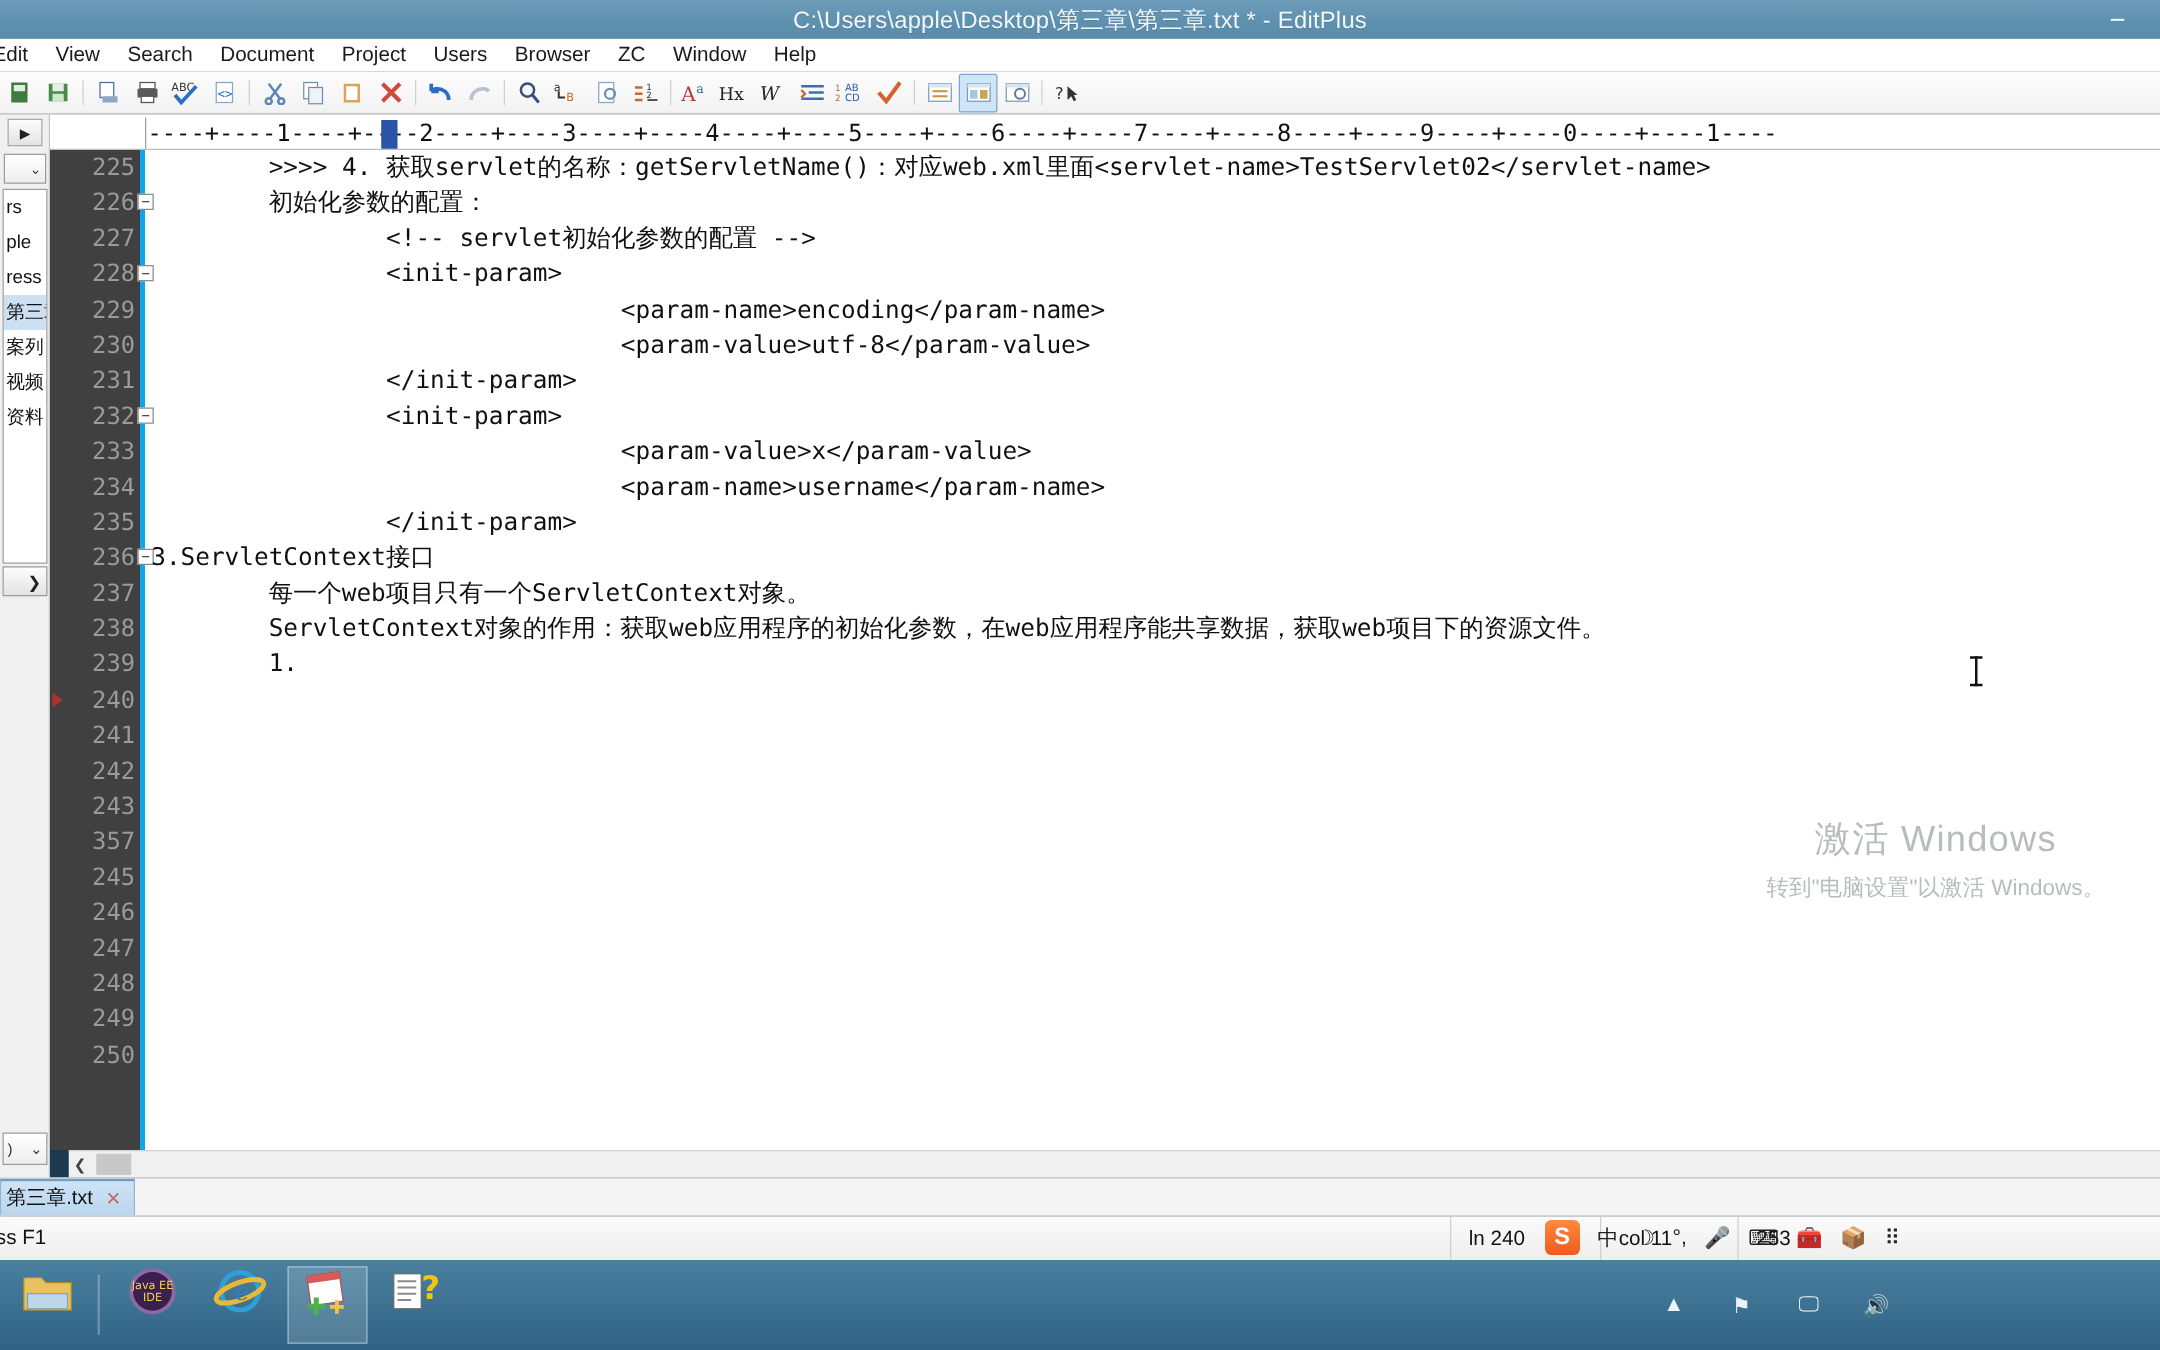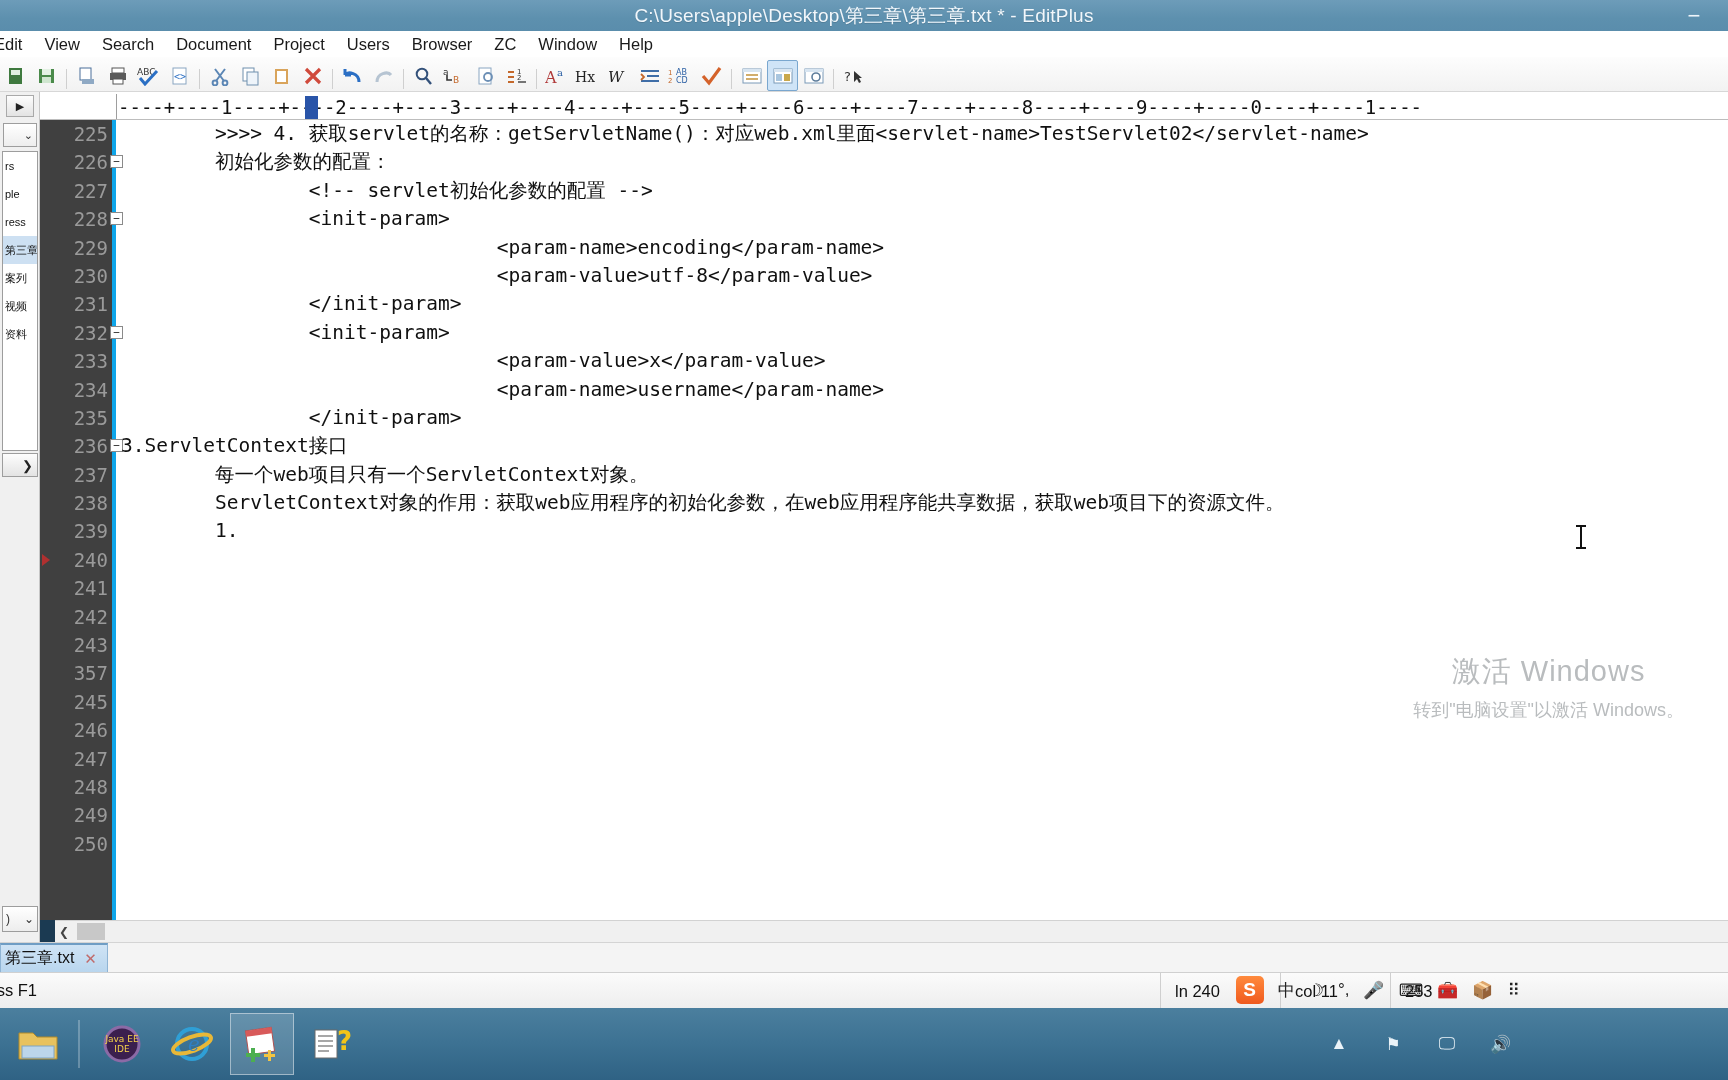--- a/index.html
+++ b/index.html
@@ -36,21 +36,21 @@
   .menubar .mi {
     font-size: 16.5px; color: #1a1a1a; padding: 2px 11px; white-space: nowrap;
   }
   .menubar .mi:first-child { padding-left: 0; margin-left: -6px; }
 
   
   .toolbar {
     position: absolute; left: 0; top: 57px; width: 1728px; height: 35px;
     background: linear-gradient(180deg,#fdfdfd 0%,#f2f2f2 100%);
     border-bottom: 1px solid #d7d7d7;
-    display: flex; align-items: flex-end; gap: 0px; padding-left: 0px;
+    display: flex; align-items: center; gap: 0px; padding-left: 0px;
   }
   .tb { width: 31px; height: 31px; display:flex; align-items:center; justify-content:center;
         font-size: 16px; position: relative; }
   .tb svg { display:block; }
   .tbsep { width: 9px; height: 24px; position: relative; }
   .tbsep::after { content:''; position:absolute; left:4px; top:2px; width:1px; height:20px; background:#cfcfcf; }
   .tb.active { background: #cfe4f7; border: 1px solid #7aa7cf; border-radius: 2px; }
 
   
   .leftdock {
@@ -64,21 +64,21 @@
   }
   .ld-combo {
     width: 34px; height: 24px; margin: 6px 0 0 3px;
     border: 1px solid #9d9d9d; background: linear-gradient(180deg,#ffffff,#ededed);
     display:flex; align-items:center; justify-content:flex-end; padding-right:3px;
     font-size: 11px; color:#333;
   }
   .ld-list {
     margin: 4px 0 0 2px; width: 36px; height: 300px;
     background:#ffffff; border:1px solid #9d9d9d; overflow:hidden;
-    font-size: 11px; color:#111;
+    font-size: 15px; color:#111;
   }
   .ld-list .row { height: 28px; line-height: 28px; padding-left: 2px; white-space: nowrap;
                   overflow:hidden; }
   .ld-list .row.sel { background:#cde0f2; }
   .ld-more {
     margin: 2px 0 0 2px; width: 36px; height: 24px;
     border:1px solid #9d9d9d; background: linear-gradient(180deg,#fdfdfd,#e3e3e3);
     display:flex; align-items:center; justify-content:flex-end; padding-right:4px;
     font-size: 13px; color:#222;
   }
@@ -205,21 +205,21 @@
   .tray .g { font-size: 17px; color:#222; }
 
   
   .taskbar {
     position:absolute; left:0; top: 1008px; width:1728px; height: 72px;
     background: linear-gradient(180deg,#4b7f9e 0%,#3d7293 48%,#2f6284 100%);
     display:flex; align-items:center;
   }
   .tbi {
     width: 64px; height: 62px; margin-left: 6px;
-    display:flex; align-items:center; justify-content:center;
+    display:flex; justify-content:center;
     position: relative;
   }
   .tbi.open { background: rgba(255,255,255,.16); border:1px solid rgba(255,255,255,.45); }
   .tb-sep { width: 10px; height: 48px; position: relative; margin-left: 4px; }
   .tb-sep::after { content:''; position:absolute; left:4px; top:0; width:2px; height:48px;
                    background: rgba(255,255,255,.25); }
   .tray-right {
     position:absolute; right: 10px; top: 1008px; height: 72px;
     display:flex; align-items:center; gap: 20px; color:#eaf3f8; font-size: 17px;
   }

